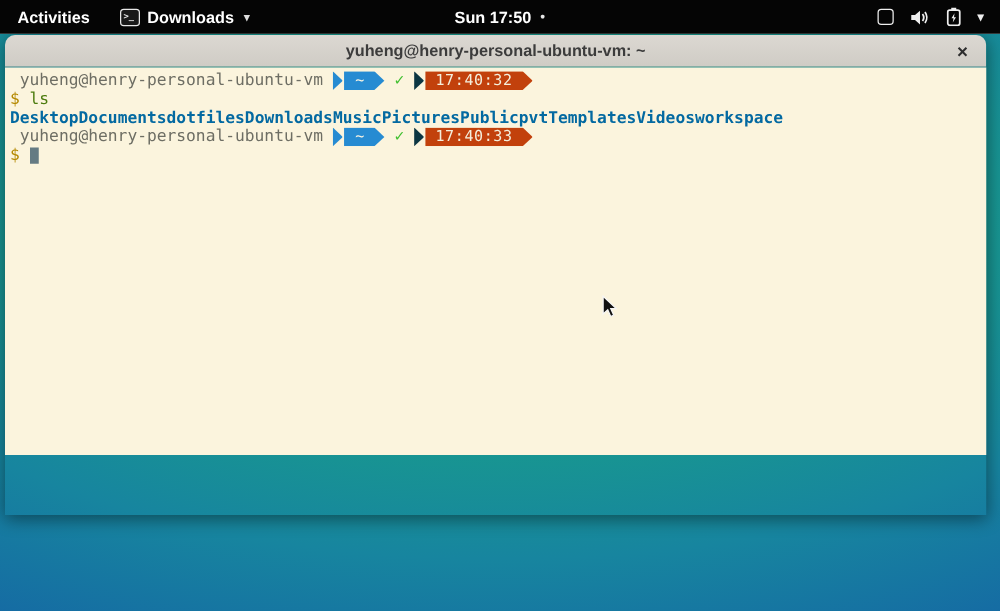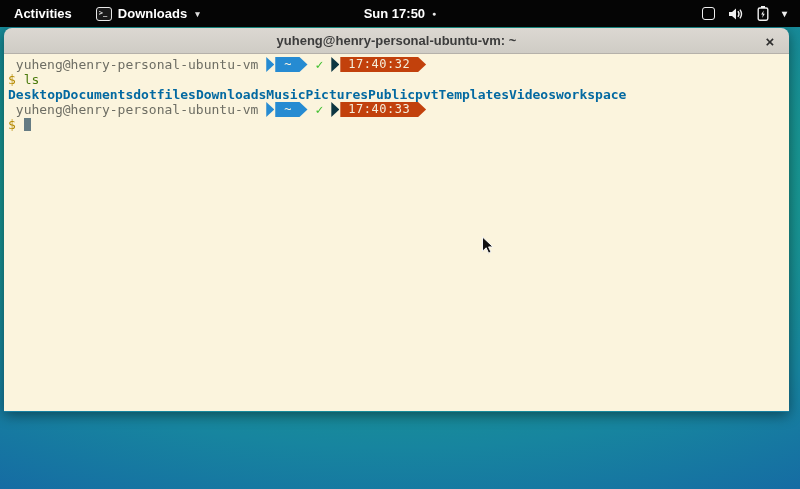--- a/index.html
+++ b/index.html
@@ -48,21 +48,21 @@
     border-bottom:1px solid #b5b1aa;
     display:flex; align-items:center; justify-content:center; position:relative;text-align:right;
   }
   .titlebar .title { font-size:13px; font-weight:bold; color:#3c3c3c; }
   .close-btn {
     position:absolute; right:9px; top:3px; width:20px; height:20px;
     display:flex; align-items:center; justify-content:center;
     color:#2e2e2e; font-size:15px; font-weight:bold; cursor:pointer;
   }
   .term-body {
-    height:357px; background:#fbf4dd; padding:3px 4px;
+    height:310px; background:#fbf4dd; padding:3px 4px;
     font-family:"DejaVu Sans Mono", monospace; font-size:13px; line-height:15px;
     color:#6e6e64; cursor:text; overflow:hidden;
   }
   .tline { height:15px; white-space:pre; display:flex; align-items:center; }
 
   
   .p-user { color:#6e6e64; padding-left:1ch; }
   .pl-group { display:flex; align-items:center; margin-left:1ch; height:15px; }
   .pl-arrow { width:8px; height:15px; clip-path:polygon(0 0, 100% 50%, 0 100%); }
   .pl-arrow.blue { background:#268bd2; }

